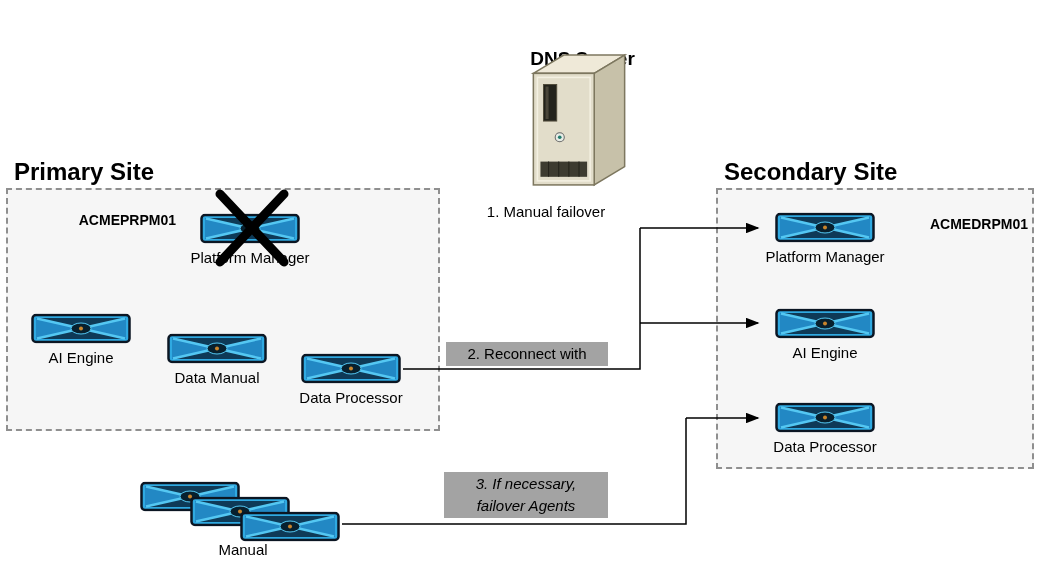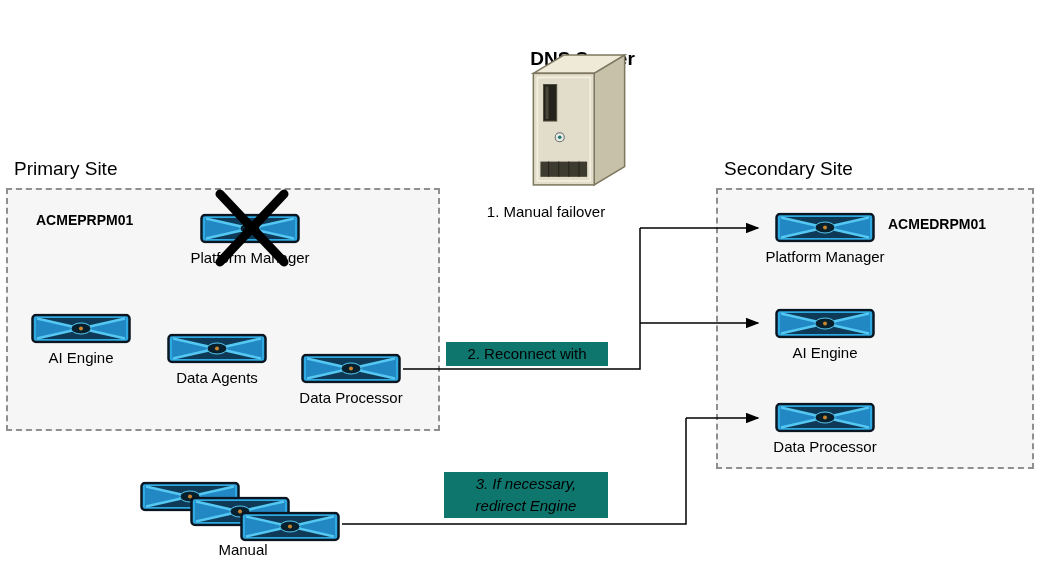--- a/index.html
+++ b/index.html
@@ -3,31 +3,31 @@
 <meta charset="utf-8">
 <style>
   * { box-sizing: border-box; }
   body { margin: 0; background: #ffffff; }
   .canvas {
     position: relative; width: 1038px; height: 575px;
     background: #ffffff; overflow: hidden;
     font-family: "Liberation Sans", sans-serif; color: #000;
   }
   .abs { position: absolute; }
-  .heading { font-size: 19px; font-weight: 400; z-index: 2; }
+  .heading { font-size: 24px; font-weight: 700; z-index: 2; }
   .sitebox { border: 2px dashed #8f8f8f; background: #f6f6f6; z-index: 0; }
   .node { display: flex; flex-direction: column; align-items: center; gap: 5px; width: 150px; z-index: 2; }
   .node .app { width: 100px; height: 31px; display: block; }
   .node .lbl { font-size: 15px; white-space: nowrap; }
-  .hostblock { text-align: left; width: 140px; font-size: 13.5px; line-height: 20px; z-index: 2; }
+  .hostblock { text-align: right; width: 140px; font-size: 13.5px; line-height: 20px; z-index: 2; }
   .hostblock .host { font-weight: 700; font-size: 14px; }
   .dns-title { font-size: 19px; font-weight: 700; text-align: center; z-index: 2; margin-top: 40px; }
   .server-svg { z-index: 2; }
   .overlay { position: absolute; left: 0; top: 0; pointer-events: none; z-index: 3; }
-  .step { font-size: 15px; line-height: 22px; text-align: center; background: #0f766e; padding: 1px 2px; z-index: 4; }
+  .step { font-size: 15px; line-height: 22px; text-align: center; background: #a3a3a3; padding: 1px 2px; z-index: 4; }
   .bigx { z-index: 5; }
   .agent-icon { width: 100px; height: 31px; z-index: 2; }
   .agents-label { font-size: 15px; text-align: center; z-index: 2; }
 </style>
 </head>
 <body>
 
 <svg width="0" height="0" style="position:absolute" aria-hidden="true">
   <defs>
     <symbol id="appliance" viewBox="0 0 100 30">
@@ -87,21 +87,21 @@
     <svg class="app" viewBox="0 0 100 30">
         <use href="#appliance" xlink:href="#appliance"></use>
       </svg>
     <div class="lbl">AI Engine</div>
   </div>
 
   <div class="abs node" style="left:142px; top:333px;">
     <svg class="app" viewBox="0 0 100 30">
         <use href="#appliance" xlink:href="#appliance"></use>
       </svg>
-    <div class="lbl">Data Agents</div>
+    <div class="lbl">Data Manual</div>
   </div>
 
   <div class="abs node" style="left:276px; top:353px;">
     <svg class="app" viewBox="0 0 100 30">
         <use href="#appliance" xlink:href="#appliance"></use>
       </svg>
     <div class="lbl">Data Processor</div>
   </div>
 
   <div class="abs heading" style="left:724px; top:158px;">Secondary Site</div>
@@ -163,16 +163,16 @@
   </svg>
 
   <div class="abs step" style="left:460px; top:200px; width:172px; background:transparent;">
     <div>1. Manual failover</div>
   </div>
   <div class="abs step" style="left:446px; top:342px; width:162px;">
     <div>2. Reconnect with</div>
   </div>
   <div class="abs step" style="left:444px; top:472px; width:164px;font-style:italic;">
     <div>3. If necessary,</div>
-    <div>redirect Engine</div>
+    <div>failover Agents</div>
   </div>
 
 </div>
 
 </body></html>

